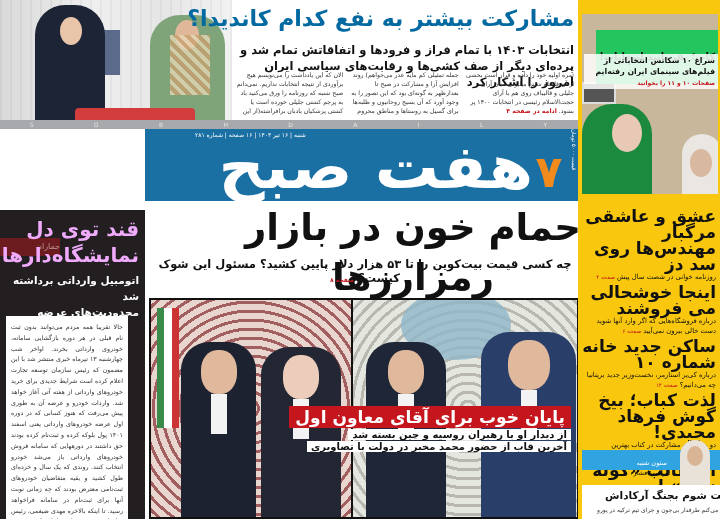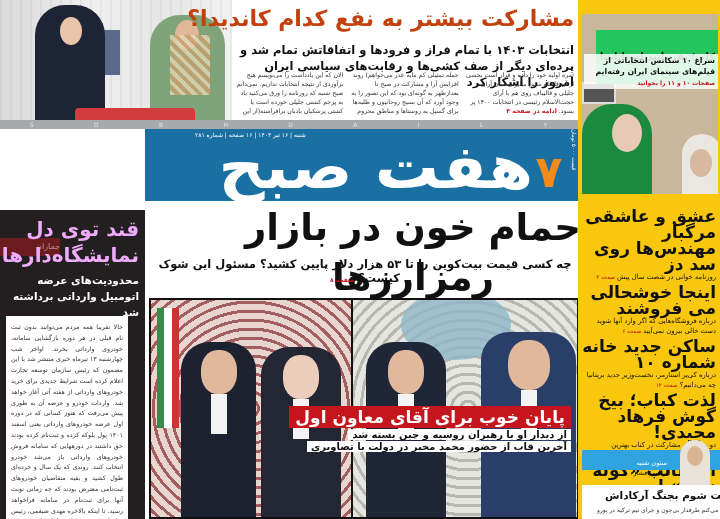--- a/index.html
+++ b/index.html
@@ -13,21 +13,21 @@
   .top-photo .p1 { position:absolute; left:35px; top:5px; width:70px; height:125px; background:#1c2436; border-radius: 30px 30px 0 0; }
   .top-photo .p1 .face { position:absolute; left:25px; top:12px; width:22px; height:28px; background:#e8c4a8; border-radius:50%; }
   .top-photo .p2 { position:absolute; left:150px; top:15px; width:75px; height:110px; background:#7fa47a; border-radius: 30px 30px 0 0; }
   .top-photo .p2 .face { position:absolute; left:25px; top:5px; width:24px; height:30px; background:#e0b799; border-radius:50%; }
   .top-photo .scarf { position:absolute; left:170px; top:35px; width:40px; height:60px; background: repeating-linear-gradient(45deg,#e4d7b6 0 4px,#c8a070 4px 8px); opacity:0.8; }
   .top-photo .box { position:absolute; left:75px; top:108px; width:120px; height:40px; background:#d23c3c; border-radius:4px; }
   .top-photo .back { position:absolute; left:100px; top:30px; width:20px; height:45px; background:#5b6a8a; }
 
   
   .top-story { position: absolute; left: 232px; top: 0; width: 346px; height: 120px; }
-  .top-story h1 { position:absolute; right:4px; top:6px; font-size: 22px; font-weight: bold; color: #c2410c; white-space: nowrap; font-family: "DejaVu Sans", sans-serif; letter-spacing:-1px; }
+  .top-story h1 { position:absolute; right:4px; top:6px; font-size: 22px; font-weight: bold; color: #0369a1; white-space: nowrap; font-family: "DejaVu Sans", sans-serif; letter-spacing:-1px; }
   .top-story .sub { position:absolute; right:4px; top:42px; width:340px; font-size: 11.5px; font-weight: bold; color: #111; line-height: 16px; }
   .top-story .cols { position:absolute; right:4px; top:70px; width:340px; display:flex; flex-direction: row-reverse; gap:6px; }
   .top-story .col { flex:1; font-size: 6.2px; line-height: 9px; color:#333; }
   .top-story .col .more { color:#c5161d; font-weight:bold; }
 
   
   .strip { position:absolute; left:0; top:120px; width:578px; height:9px; background:#a7a9ac; display:flex; justify-content:space-around; align-items:center; }
   .strip span { font-size:6px; color:#e6e6e6; letter-spacing:1px; }
 
   
@@ -172,22 +172,22 @@
     </div>
   </div>
 
   <div class="left-col rtl">
     <div class="watermark">جماران</div>
     <div class="h1">
       <div>قند توی دل</div>
       <div>نمایشگاه‌دارها!</div>
     </div>
     <div class="sub">
+      <div>اتومبیل وارداتی برداشته شد</div>
       <div>محدودیت‌های عرضه</div>
-      <div>اتومبیل وارداتی برداشته شد</div>
     </div>
     <div class="body">حالا تقریبا همه مردم می‌توانند بدون ثبت نام قبلی در هر دوره بازگشایی سامانه، خودروی وارداتی بخرند. اواخر شب چهارشنبه ۱۳ تیرماه خبری منتشر شد با این مضمون که رئیس سازمان توسعه تجارت اعلام کرده است شرایط جدیدی برای خرید خودروهای وارداتی از هفته آتی آغاز خواهد شد. واردات خودرو و عرضه آن به طوری پیش می‌رفت که هنوز کسانی که در دوره اول عرضه خودروهای وارداتی یعنی اسفند ۱۴۰۱ پول بلوکه کرده و ثبت‌نام کرده بودند حق داشتند در دورههایی که سامانه فروش خودروهای وارداتی باز می‌شد خودرو انتخاب کنند. روندی که یک سال و خرده‌ای طول کشید و بقیه متقاضیان خودروهای ثبت‌نامی معترض بودند که چه زمانی نوبت آنها برای ثبت‌نام در سامانه فراخواهد رسید. تا اینکه بالاخره مهدی ضیغمی، رئیس سازمان توسعه تجارت اعلام کرد: «هفته آینده عرضه جدیدی در سامانه واردات انجام می‌شود که متفاوت از عرضه‌های</div>
   </div>
 
   <div class="right-col rtl">
     <div class="film-photo">
       <div class="phone"></div>
       <div class="green"></div>
       <div class="gface"></div>
       <div class="old"></div>

